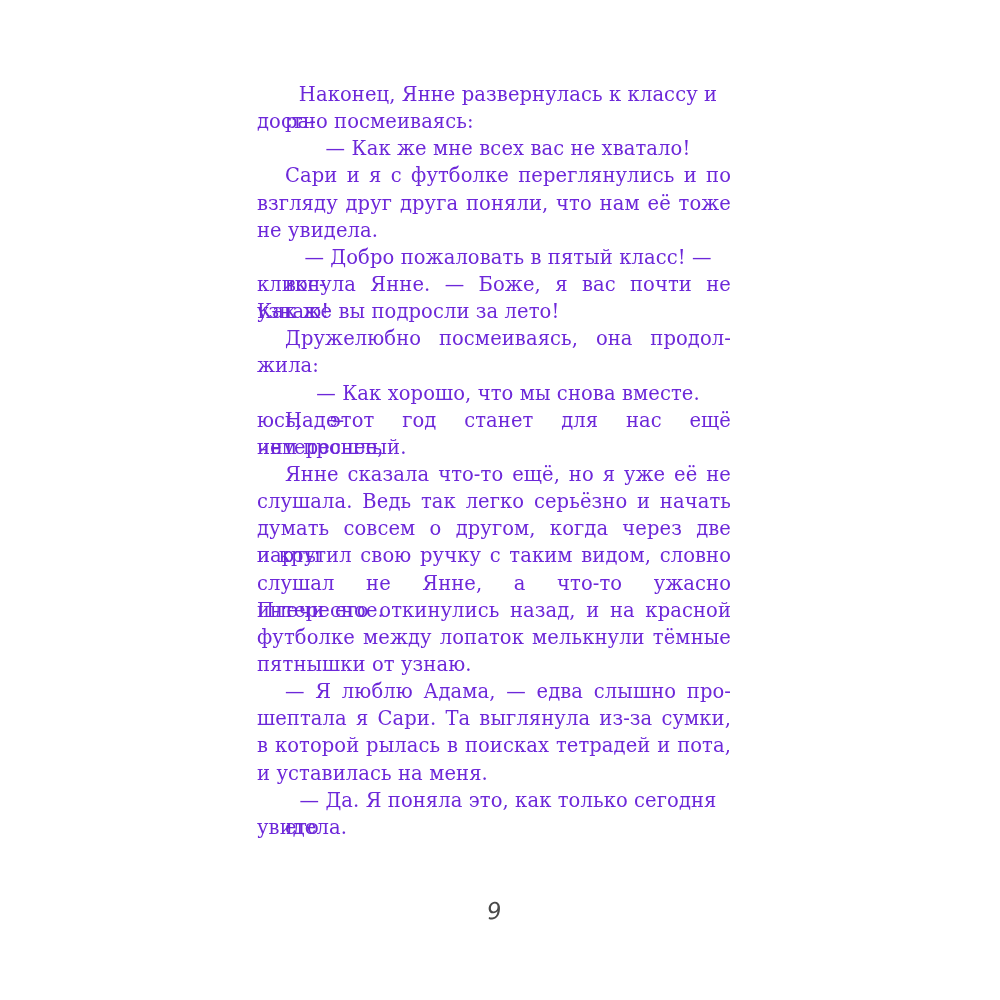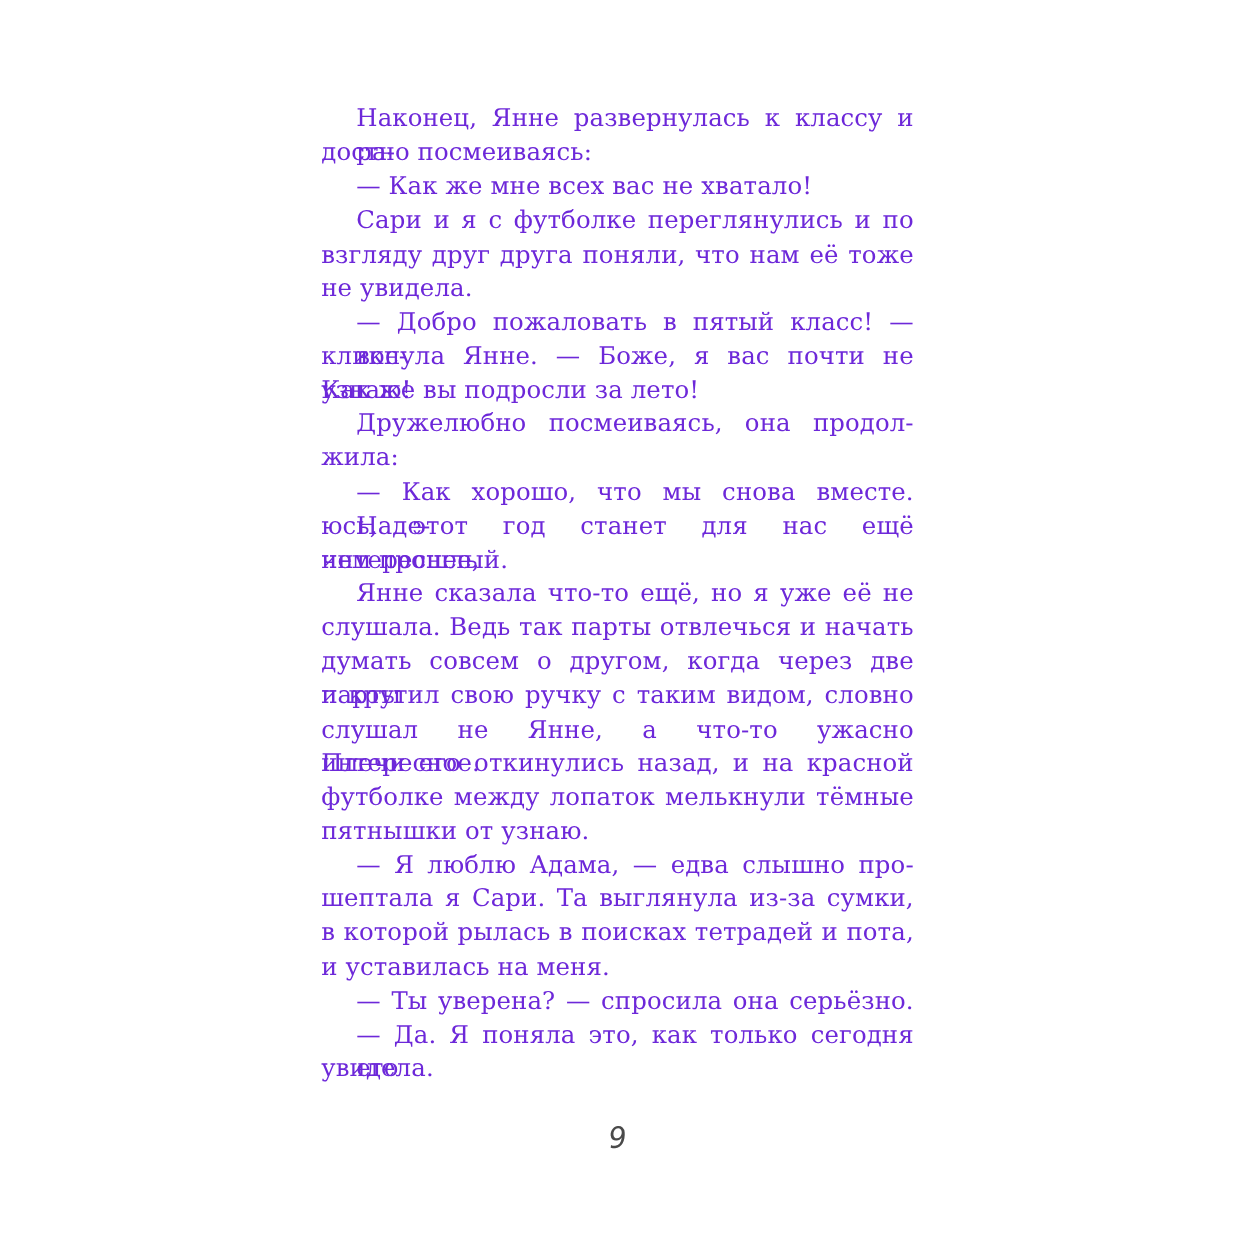--- a/index.html
+++ b/index.html
@@ -28,20 +28,21 @@
   .line {
     height: 27.15px;
     text-align: left;
   }
   .line.stretch {
     text-align: justify;
     text-align-last: justify;
   }
   .line.indent {
     padding-left: 28px;
+    text-align: center;
   }
   .page-number-wrap {
     position: absolute;
     left: 257px;
     top: 898px;
     width: 474px;
     text-align: center;
   }
   .page-number {
     display: inline-block;
@@ -65,31 +66,30 @@
       <div class="line">не увидела.</div>
       <div class="line indent stretch">— Добро пожаловать в пятый класс! — вос-</div>
       <div class="line stretch">кликнула Янне. — Боже, я вас почти не узнаю!</div>
       <div class="line">Как же вы подросли за лето!</div>
       <div class="line indent stretch">Дружелюбно посмеиваясь, она продол-</div>
       <div class="line">жила:</div>
       <div class="line indent stretch">— Как хорошо, что мы снова вместе. Наде-</div>
       <div class="line stretch">юсь, этот год станет для нас ещё интереснее,</div>
       <div class="line">чем прошлый.</div>
       <div class="line indent stretch">Янне сказала что-то ещё, но я уже её не</div>
-      <div class="line stretch">слушала. Ведь так парты отвлечься и начать</div>
+      <div class="line stretch">слушала. Ведь так легко серьёзно и начать</div>
       <div class="line stretch">думать совсем о другом, когда через две парты</div>
       <div class="line stretch">и крутил свою ручку с таким видом, словно</div>
       <div class="line stretch">слушал не Янне, а что-то ужасно интересное.</div>
       <div class="line stretch">Плечи его откинулись назад, и на красной</div>
       <div class="line stretch">футболке между лопаток мелькнули тёмные</div>
       <div class="line">пятнышки от узнаю.</div>
       <div class="line indent stretch">— Я люблю Адама, — едва слышно про-</div>
       <div class="line stretch">шептала я Сари. Та выглянула из-за сумки,</div>
       <div class="line stretch">в которой рылась в поисках тетрадей и пота,</div>
       <div class="line">и уставилась на меня.</div>
-      <div class="line indent stretch">— Ты уверена? — спросила она серьёзно.</div>
       <div class="line indent stretch">— Да. Я поняла это, как только сегодня его</div>
       <div class="line">увидела.</div>
     </div>
   <div class="page-number-wrap">
     <span class="page-number">9</span>
   </div>
 </div>
 
 </body></html>

